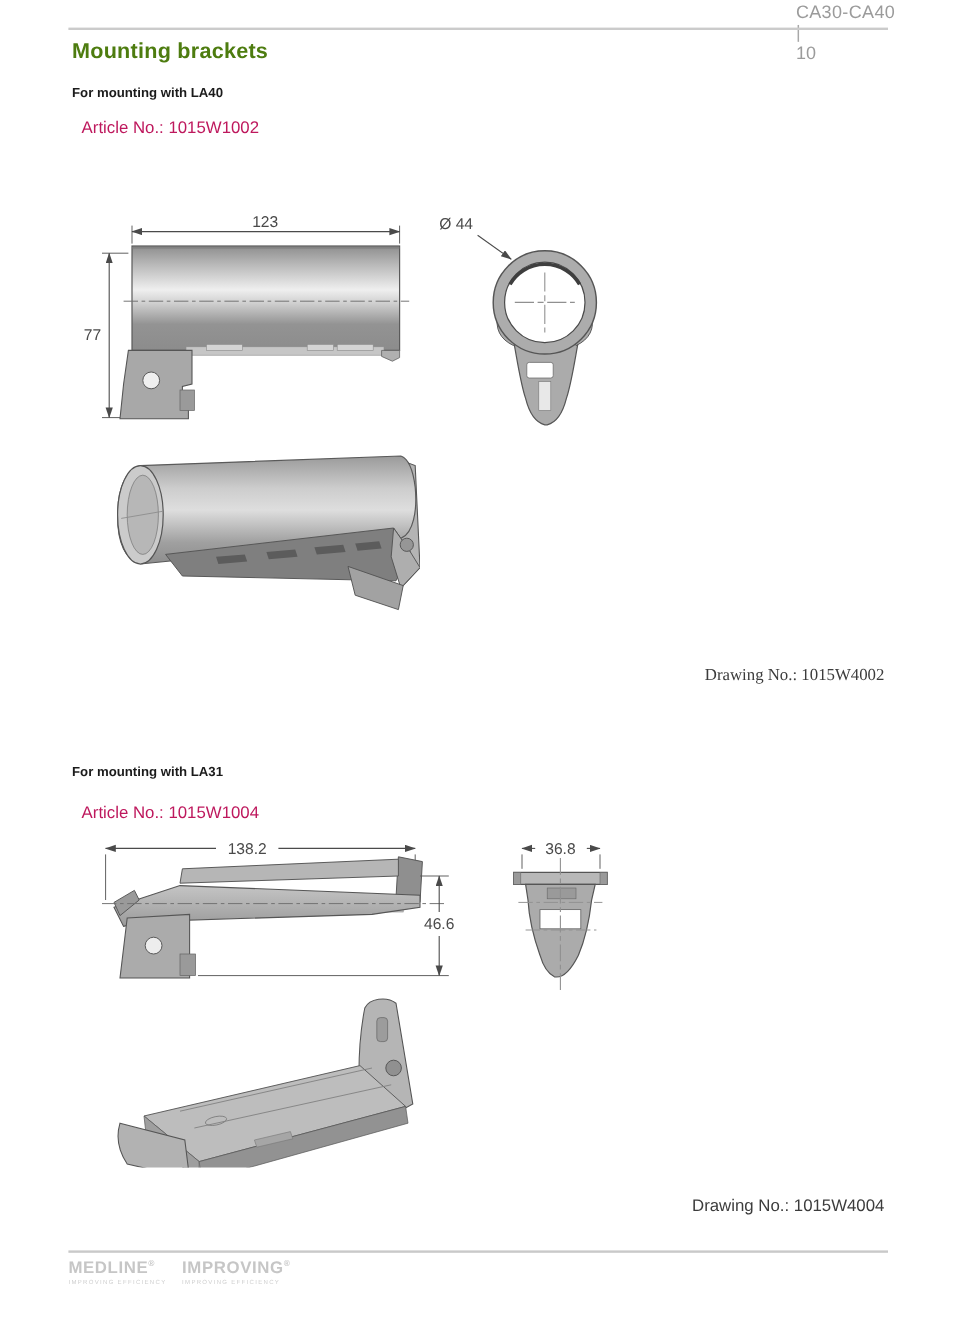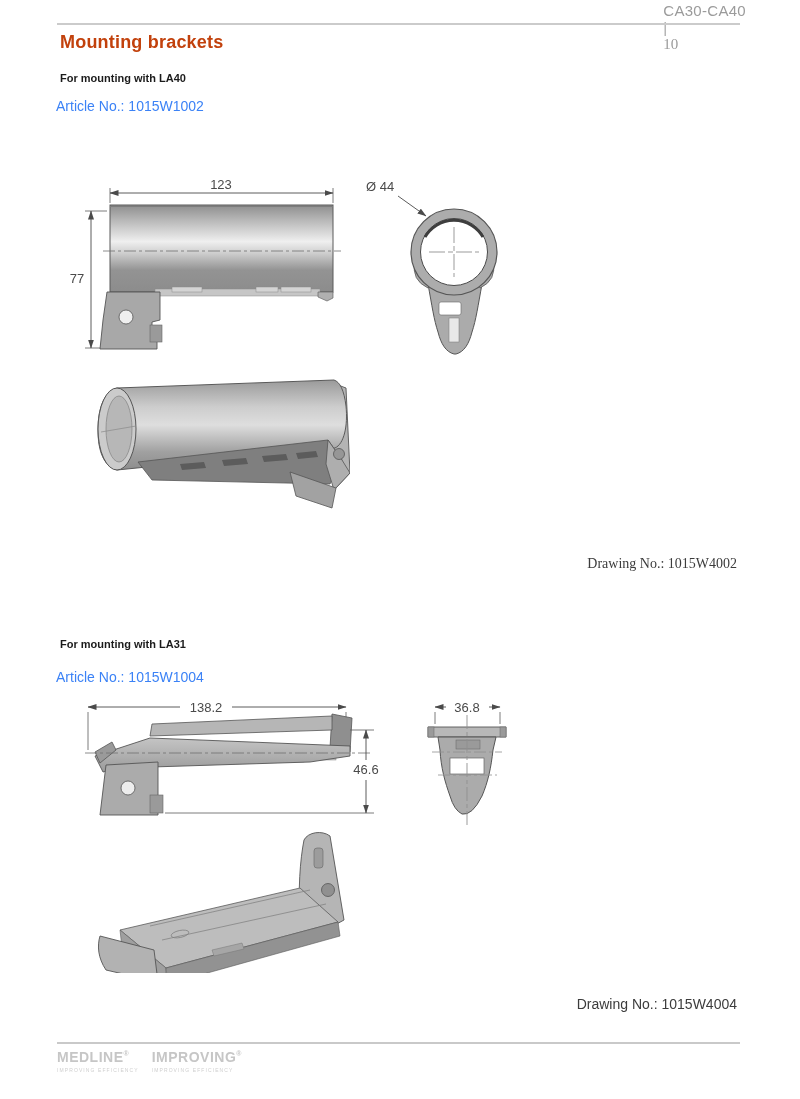--- a/index.html
+++ b/index.html
@@ -6,26 +6,26 @@
   body{
     width:800px;height:1099px;background:#ffffff;position:relative;overflow:hidden;
     font-family:"Liberation Sans","DejaVu Sans",sans-serif;
     -webkit-font-smoothing:antialiased;
   }
   .abs{position:absolute;}
   
   .hdr-text{top:2px;right:62px;font-size:15px;color:#9b9b9b;display:flex;align-items:baseline;flex-direction:column;}
   .hdr-text .code{letter-spacing:.3px;}
   .hdr-text .pipe{margin:0 9px 0 7px;color:#a8a8a8;}
-  .hdr-text .pg{margin-left:8px;font-family:Liberation Serif, serif;}
+  .hdr-text .pg{margin-left:8px;}
   .hdr-rule{top:23px;left:57px;width:683px;height:2px;background:#cbcbcb;}
   
-  .page-title{top:32px;left:60px;font-size:18px;font-weight:bold;color:#c2410c;letter-spacing:.2px;}
+  .page-title{top:32px;left:60px;font-size:18px;font-weight:bold;color:#4d7c0f;letter-spacing:.2px;}
   .sec-heading{left:60px;font-size:11px;font-weight:bold;color:#1b1b1b;}
-  .article{left:56px;font-size:14px;color:#3b82f6;}
+  .article{left:68px;font-size:14px;color:#be185d;}
   .drawing-no{right:63px;font-size:14px;color:#3c3c3c;}
   .h2-1{top:72px;} .a-1{top:98px;}
   .h2-2{top:638px;text-align:right;} .a-2{top:643px;margin-top:26px;}
   .d-1{top:556px;font-family:Liberation Serif, serif;} .d-2{top:996px;}
   
   text.dim{font-family:"Liberation Sans","DejaVu Sans",sans-serif;font-size:13px;fill:#4a4a4a;}
   
   .ftr-rule{top:1042px;left:57px;width:683px;height:2px;background:#c9c9c9;}
   .ftr-logos{top:1047px;left:57px;display:flex;gap:13px;}
   .logo{display:flex;flex-direction:column;}

